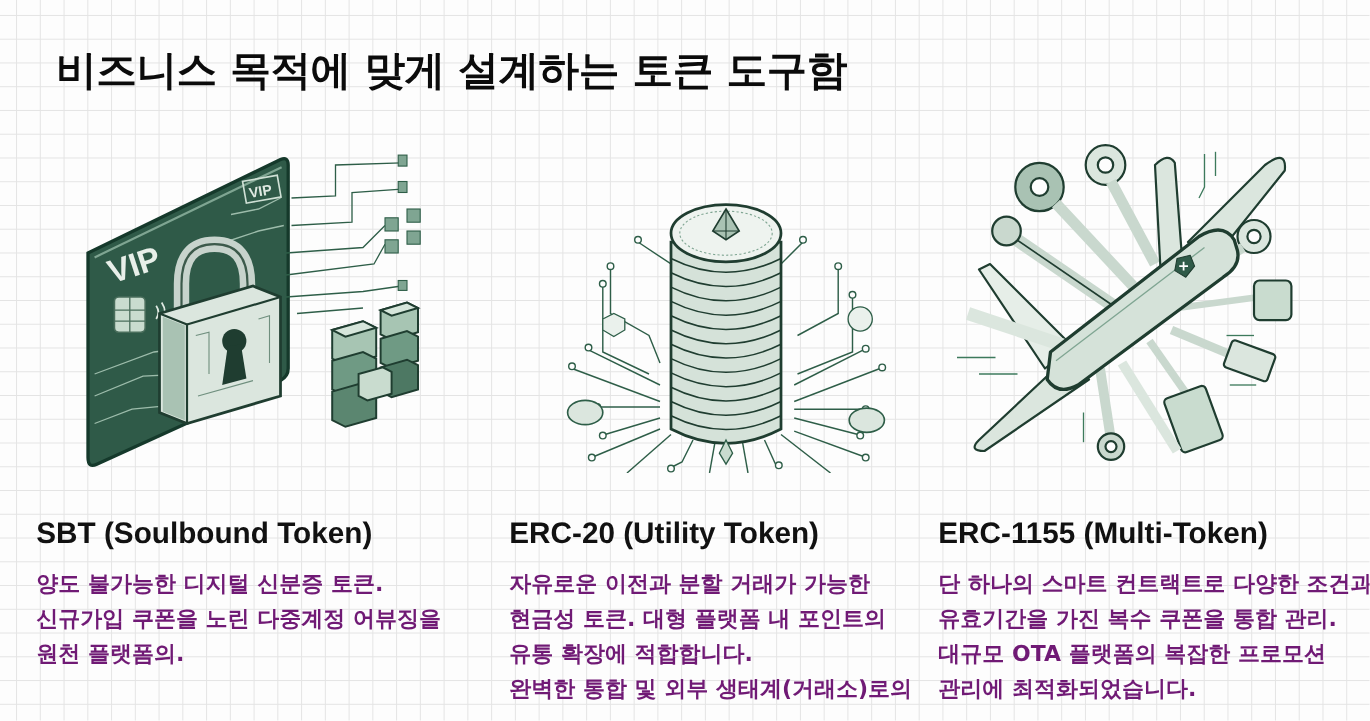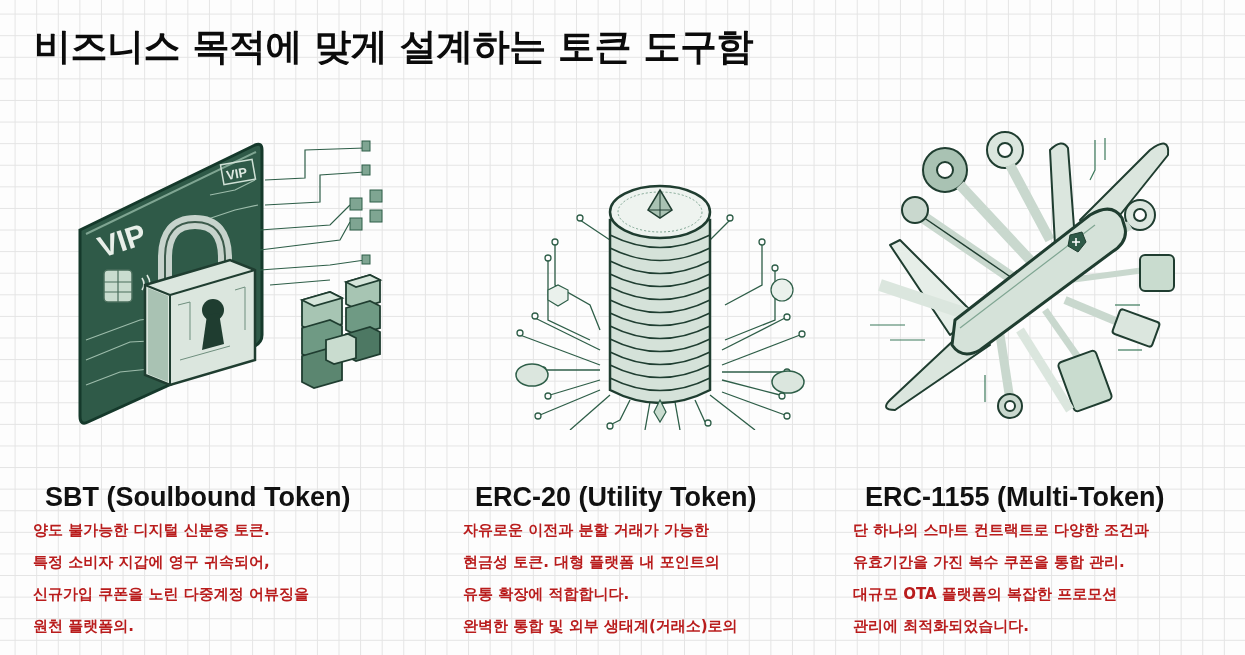--- a/index.html
+++ b/index.html
@@ -8,39 +8,39 @@
     background-color:#fdfdfd;
     background-image:
       linear-gradient(to right, #e4e4e4 1px, transparent 1px),
       linear-gradient(to bottom, #e4e4e4 1px, transparent 1px);
     background-size:21.6px 21.6px;
     background-position:-7px -8px;
     font-family:"Liberation Sans", "DejaVu Sans", sans-serif;
     color:#111;
   }
   .title {
-    position:absolute; left:34px; top:22px; margin:0;
+    position:absolute; left:34px; top:22px; margin:17px;
     font-family:"DejaVu Sans", sans-serif;
     font-size:37px; font-weight:bold; letter-spacing:-0.5px; color:#0b0b0b;
   }
   .card { position:absolute; top:110px; width:400px; height:545px; }
   .card.c1 { left:30px; }
   .card.c2 { left:460px; }
   .card.c3 { left:850px; }
   .illus { position:absolute; left:0; top:0; width:400px; height:320px; }
   .illus svg { width:100%; height:100%; }
   .heading {
-    position:absolute; top:360px; left:3px; margin:12px;
+    position:absolute; top:360px; left:3px; margin:0;
     font-family:"Liberation Sans", sans-serif;
     font-size:27px; font-weight:bold; color:#111; white-space:nowrap;
   }
   .desc {
     position:absolute; top:404px; left:3px; width:400px; margin:0;
     font-family:"DejaVu Sans", sans-serif;
-    font-size:15px; font-weight:bold; line-height:32px; color:#b91c1c;
+    font-size:20px; font-weight:bold; line-height:32px; color:#701a75;
   }
   .desc span { display:block; white-space:nowrap; }
 </style>
 </head>
 <body>
 
 <h1 class="title">비즈니스 목적에 맞게 설계하는 토큰 도구함</h1>
 
 <div class="card c1">
   <div class="illus">
@@ -105,21 +105,20 @@
         <rect x="340" y="80" width="12" height="12"></rect>
         <rect x="320" y="108" width="12" height="12"></rect>
         <rect x="340" y="100" width="12" height="12"></rect>
         <rect x="332" y="145" width="8" height="9"></rect>
       </g>
     </svg>
   </div>
   <h2 class="heading">SBT (Soulbound Token)</h2>
   <p class="desc">
     <span>양도 불가능한 디지털 신분증 토큰.</span>
-    <span>특정 소비자 지갑에 영구 귀속되어,</span>
     <span>신규가입 쿠폰을 노린 다중계정 어뷰징을</span>
     <span>원천 플랫폼의.</span>
   </p>
 </div>
 
 <div class="card c2">
   <div class="illus">
     <svg viewBox="0 0 400 320" xmlns="http://www.w3.org/2000/svg">
 
       <g stroke="#2e5e48" stroke-width="1.3" fill="none">

